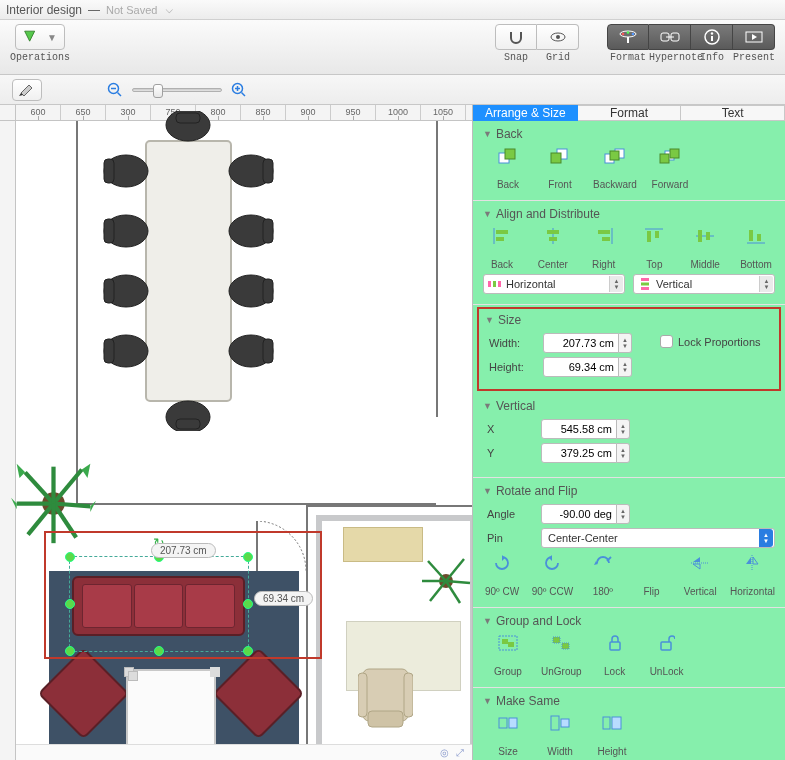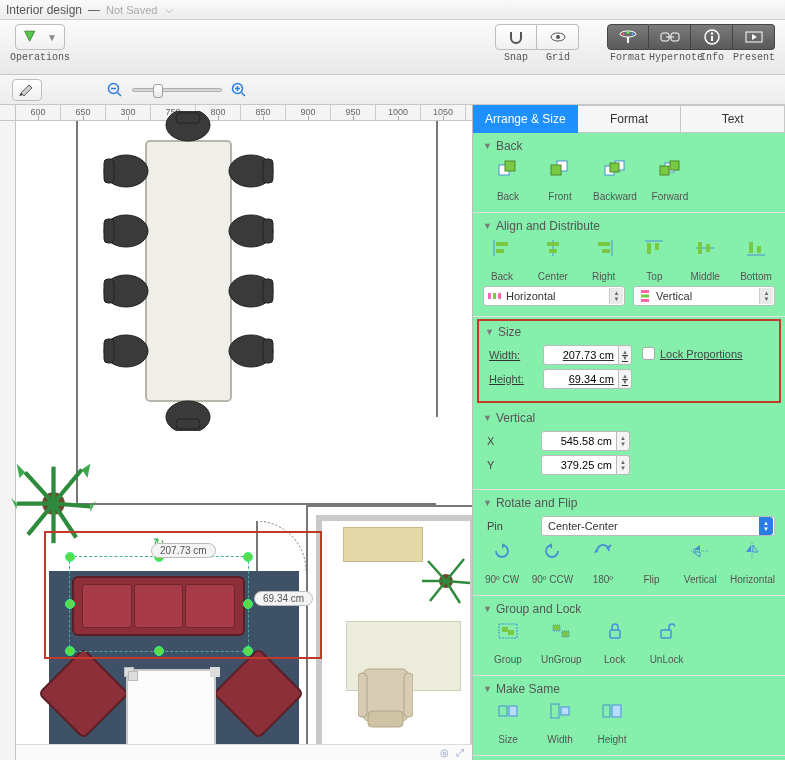--- a/index.html
+++ b/index.html
@@ -505,21 +505,21 @@
             <span class="arr">▲<br>▼</span>
         </div>
       </div>
     </div>
 
     <div class="ins-section boxed">
       <div class="ins-head">
           <span class="tri">▼</span>
           <span>Size</span>
         </div>
-      <div style="display:flex; gap:10px; align-items:flex-start;text-decoration:underline;">
+      <div style="display:flex; gap:28px; align-items:flex-start;">
         <div>
           <div class="field-row">
             <label>Width:</label>
             <div class="num-input">
                 <input value="207.73 cm" style="">
                 <div class="spin">▲<br>▼</div>
               </div>
           </div>
           <div class="field-row">
             <label>Height:</label>
@@ -556,20 +556,27 @@
           </div>
         </div>
     </div>
 
     <div class="ins-section">
       <div class="ins-head">
           <span class="tri">▼</span>
           <span>Rotate and Flip</span>
         </div>
       <div class="field-row">
+          <label>Angle</label>
+          <div class="num-input">
+            <input value="-90.00 deg" style="">
+            <div class="spin">▲<br>▼</div>
+          </div>
+        </div>
+      <div class="field-row">
           <label>Pin</label>
         <div class="select-look" style="padding-left:6px;">
             <span>Center-Center</span>
             <span class="select-blue-cap">▲<br>▼</span>
           </div>
       </div>
       <div class="btn-row six" style="margin-top:6px;">
         <div class="ins-iconbtn">
             <span class="ic">
               <svg width="20" height="16" viewBox="0 0 20 16">

